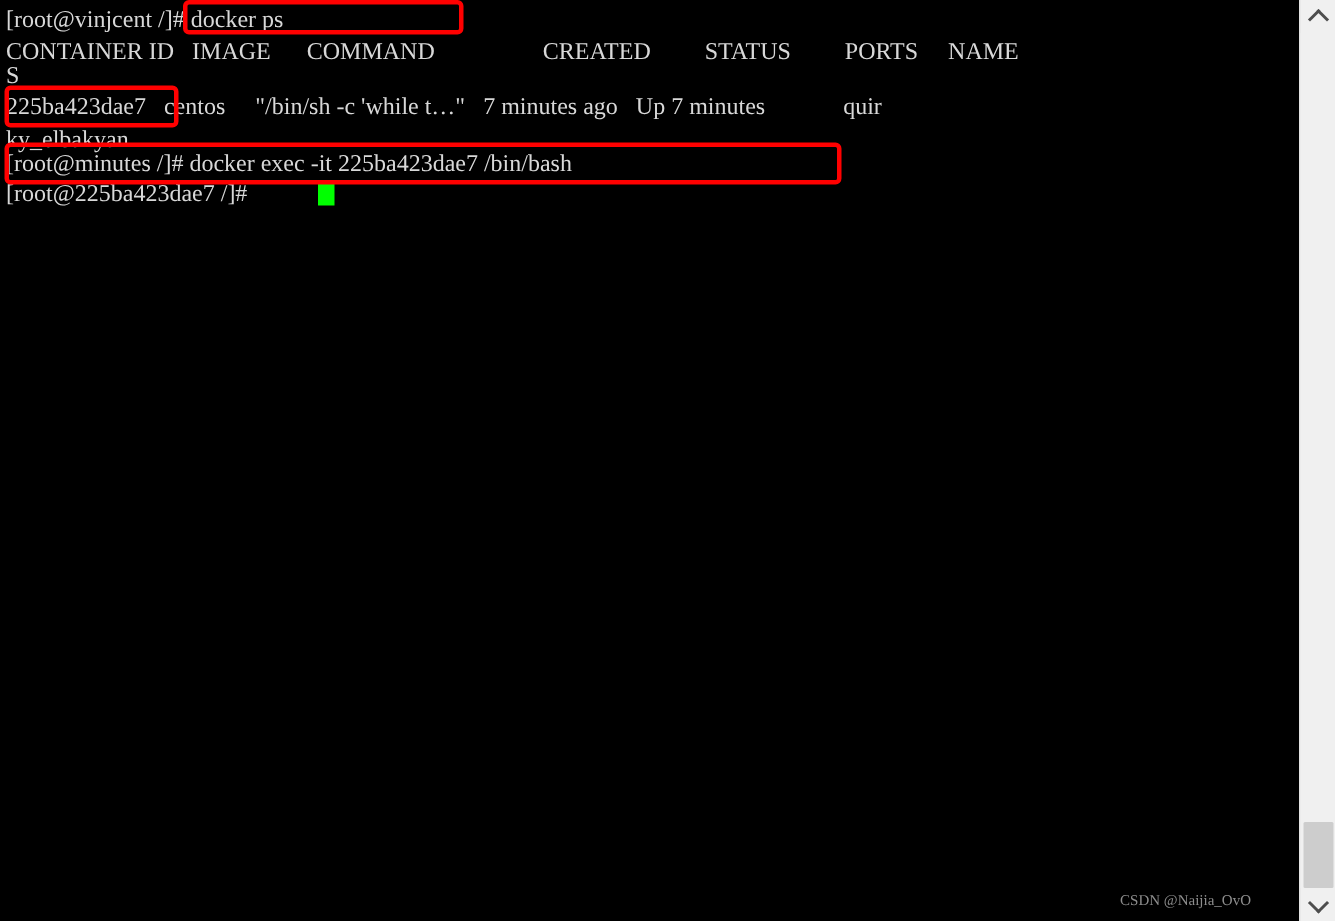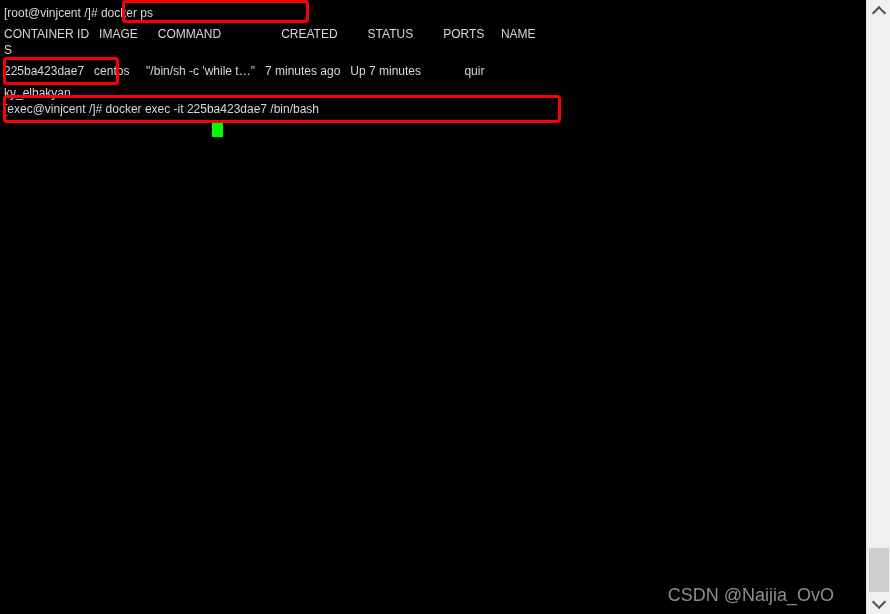--- a/index.html
+++ b/index.html
@@ -30,22 +30,22 @@
     width: 866px;
     height: 614px;
     background: #000000;
     overflow: hidden;
   }
 
   .term-line {
     position: absolute;
     left: 4px;
     white-space: pre;
-    font-family: Liberation Sans, sans-serif;
-    font-size: 12px;
+    font-family: Liberation Serif, serif;
+    font-size: 16px;
     line-height: 19px;
     letter-spacing: 0px;
     color: #d8d8d8;
     text-align: right;
     -webkit-font-smoothing: none;
   }
 
   
   #cursor {
     position: absolute;
@@ -64,22 +64,22 @@
     box-sizing: border-box;
     pointer-events: none;
     background: transparent;
   }
 
   
   #watermark {
     position: absolute;
     right: 32px;
     bottom: 8px;
-    font-family: Liberation Sans, sans-serif;
-    font-size: 18px;
+    font-family: Liberation Serif, serif;
+    font-size: 10px;
     color: #8d8d8d;
     white-space: pre;
   }
 
   
   #scrollbar {
     position: absolute;
     right: 0;
     top: 0;
     width: 24px;
@@ -130,21 +130,22 @@
 
 <div id="screen">
 
   <div id="terminal">
 
     <div class="term-line" style="top:4px;">[root@vinjcent /]# docker ps</div>
     <div class="term-line" style="top:25px;">CONTAINER ID   IMAGE      COMMAND                  CREATED         STATUS         PORTS     NAME</div>
     <div class="term-line" style="top:41px;">S</div>
     <div class="term-line" style="top:62px;">225ba423dae7   centos     "/bin/sh -c 'while t…"   7 minutes ago   Up 7 minutes             quir</div>
     <div class="term-line" style="top:84px;">ky_elbakyan</div>
-    <div class="term-line" style="top:100px;">[exec@vinjcent /]# docker exec -it 225ba423dae7 /bin/bash</div>
+    <div class="term-line" style="top:100px;">[root@minutes /]# docker exec -it 225ba423dae7 /bin/bash</div>
+    <div class="term-line" style="top:120px;">[root@225ba423dae7 /]#</div>
 
     <div id="cursor"></div>
 
     <div class="annot" style="left:122px; top:0px; width:187px; height:23px;"></div>
     <div class="annot" style="left:3px; top:57px; width:116px; height:28px;"></div>
     <div class="annot" style="left:3px; top:95px; width:558px; height:28px;"></div>
 
     <div id="watermark">CSDN @Naijia_OvO</div>
   </div>
 

